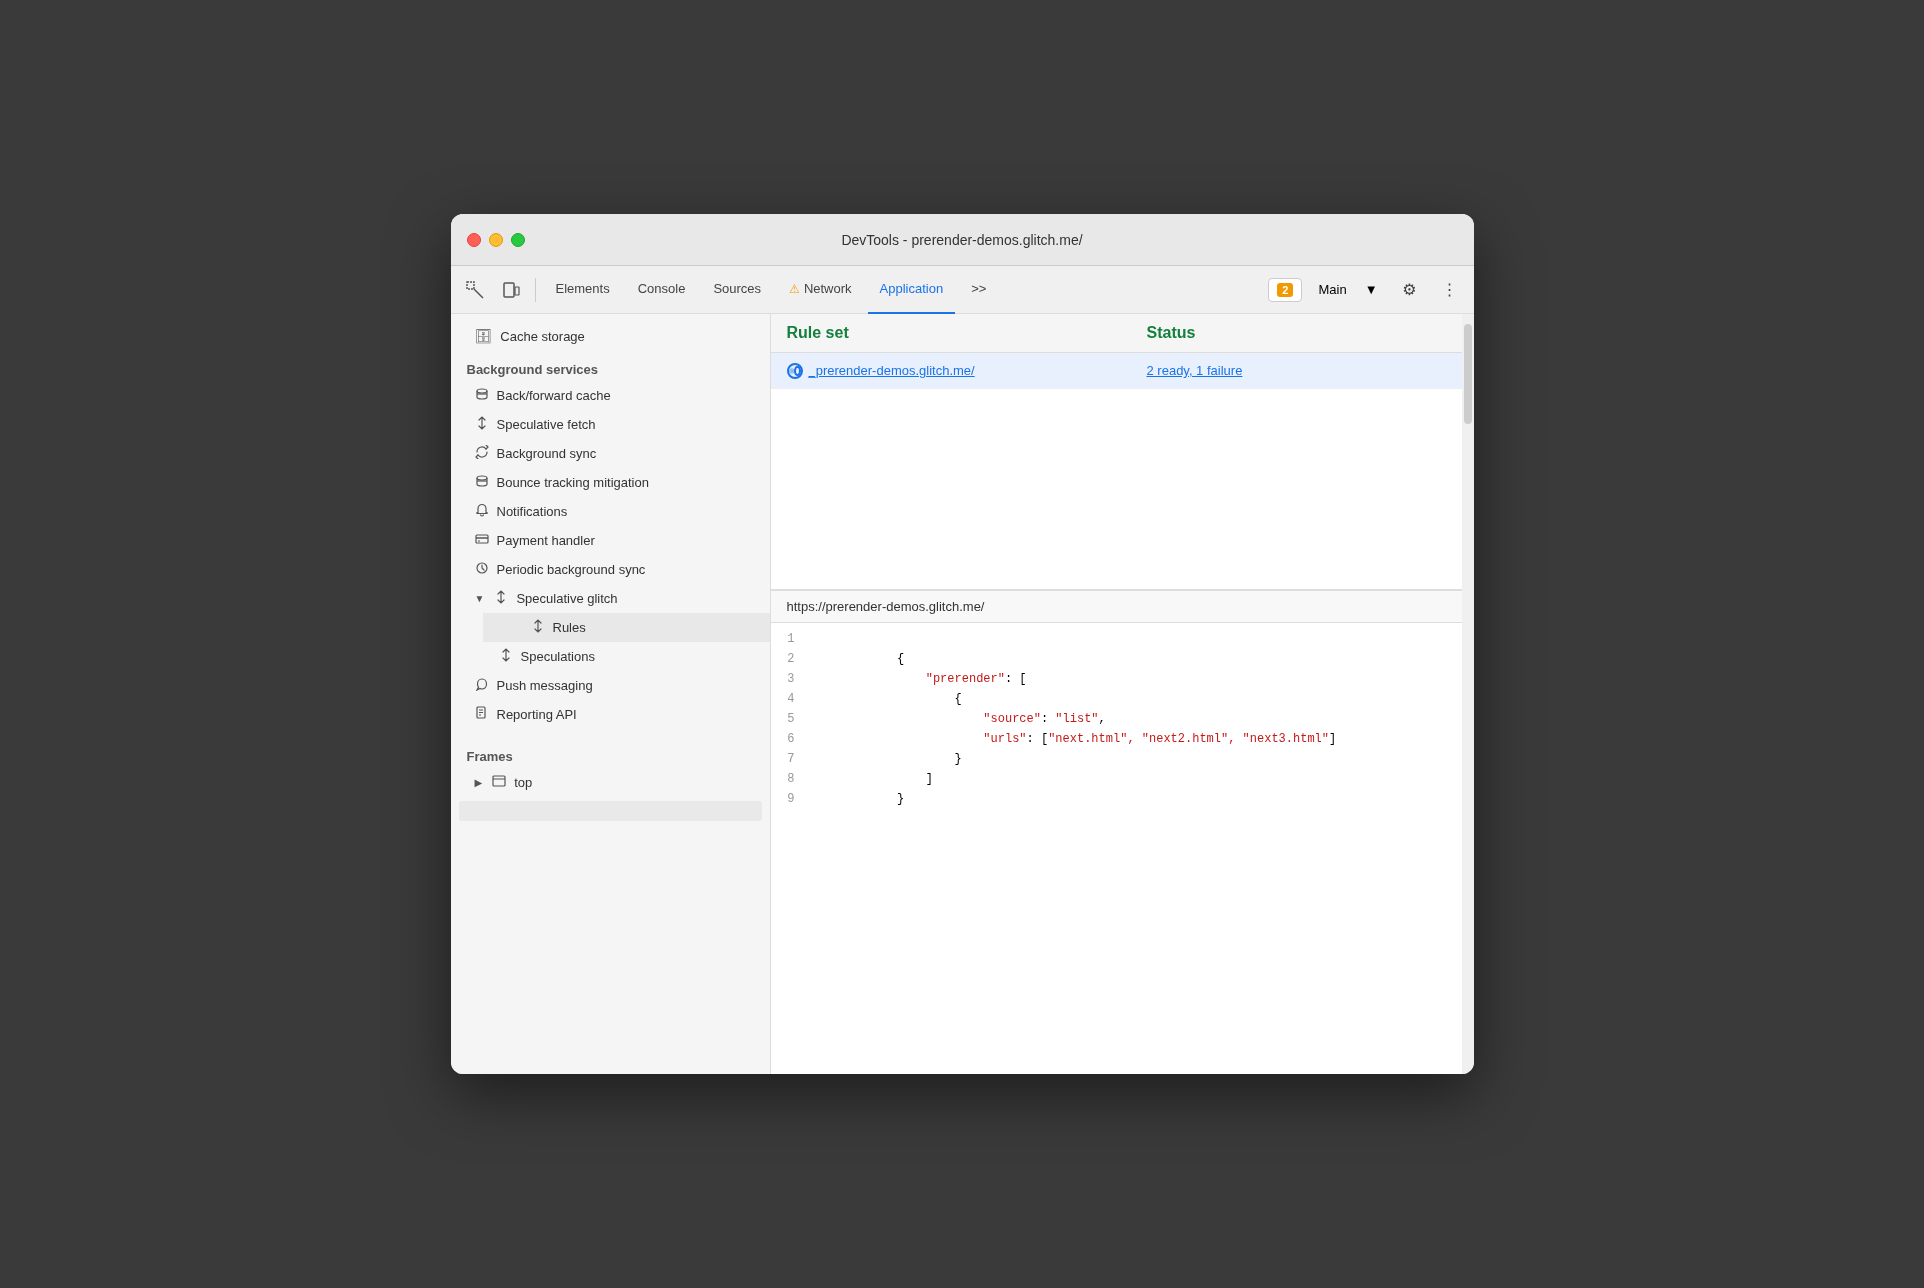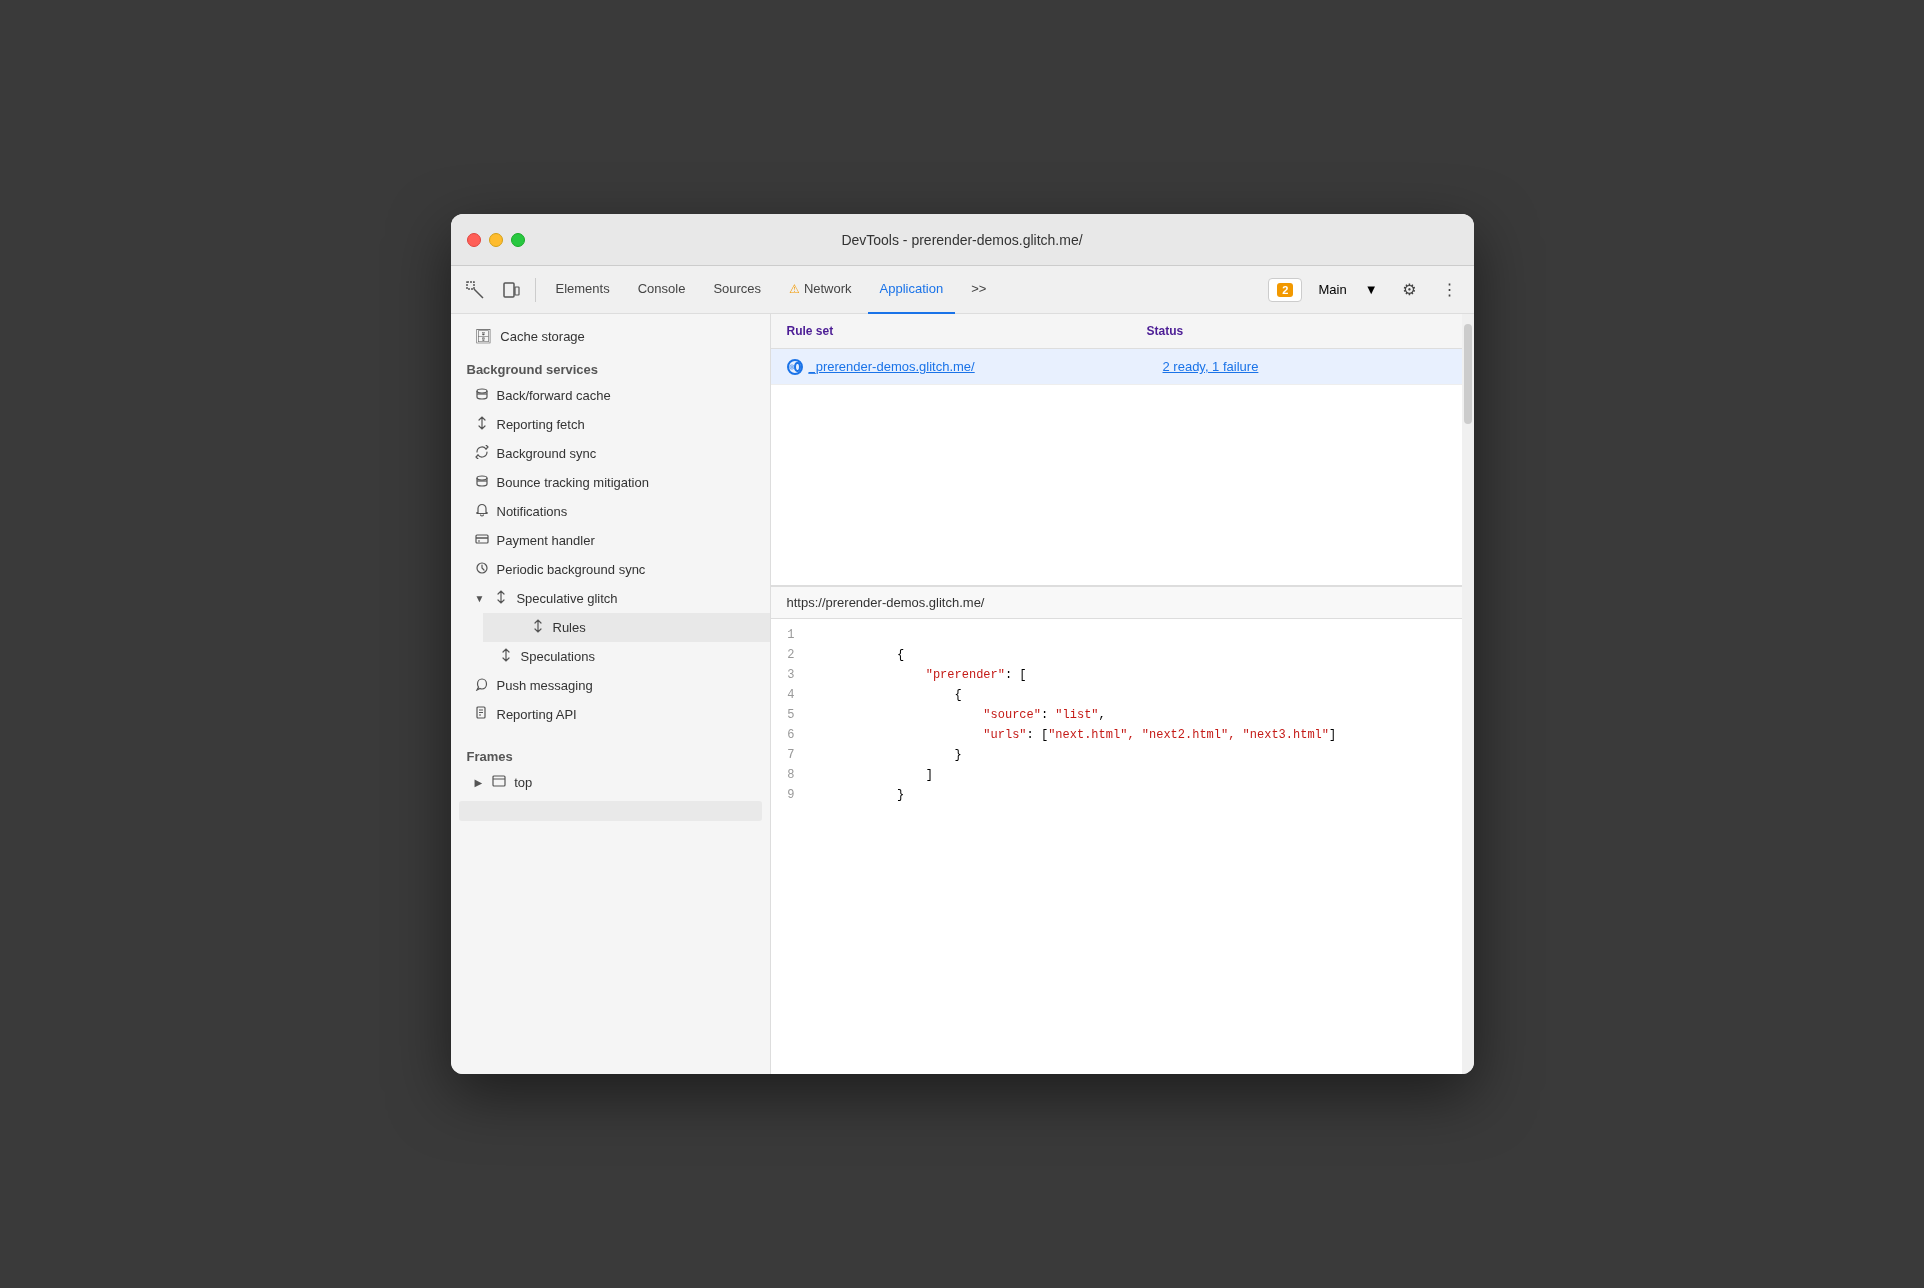--- a/index.html
+++ b/index.html
@@ -208,33 +208,32 @@
       flex: 0 0 auto;
       border-bottom: 1px solid #ddd;
     }
     .table-header {
       display: flex;
       background: #f5f5f5;
       border-bottom: 1px solid #ddd;
       padding: 6px 0;
     }
     .table-header-cell {
-      font-size: 12px;
+      font-size: 16px;
       font-weight: 600;
-      color: #4c1d95;
+      color: #15803d;
       padding: 4px 16px;
     }
     .table-header-cell:first-child { width: 360px; }
     .table-header-cell:last-child { flex: 1; }
     .table-row {
       display: flex;
       align-items: center;
       border-bottom: 1px solid #eee;
       min-height: 36px;
-      gap: 16px;
     }
     .table-row.selected {
       background: #e8f0fe;
     }
     .table-cell {
       font-size: 13px;
       padding: 6px 16px;
     }
     .table-cell:first-child {
       width: 360px;
@@ -426,21 +425,21 @@
         </span>
         <span>Back/forward cache</span>
       </div>
 
       <div class="sidebar-item">
         <span class="item-icon">
           <svg width="14" height="14" viewBox="0 0 14 14" fill="none">
               <path d="M7 1v12M4 4l3-3 3 3M4 10l3 3 3-3" stroke="#555" stroke-width="1.2" stroke-linecap="round"></path>
             </svg>
         </span>
-        <span>Reporting fetch</span>
+        <span>Speculative fetch</span>
       </div>
 
       <div class="sidebar-item">
         <span class="item-icon">
           <svg width="14" height="14" viewBox="0 0 14 14" fill="none">
               <path d="M2 7a5 5 0 0 1 9-3M12 7a5 5 0 0 1-9 3" stroke="#555" stroke-width="1.2" stroke-linecap="round"></path>
               <path d="M11 4l2-2-2-2M3 10l-2 2 2 2" stroke="#555" stroke-width="1.2" stroke-linecap="round" stroke-linejoin="round"></path>
             </svg>
         </span>
         <span>Background sync</span>

